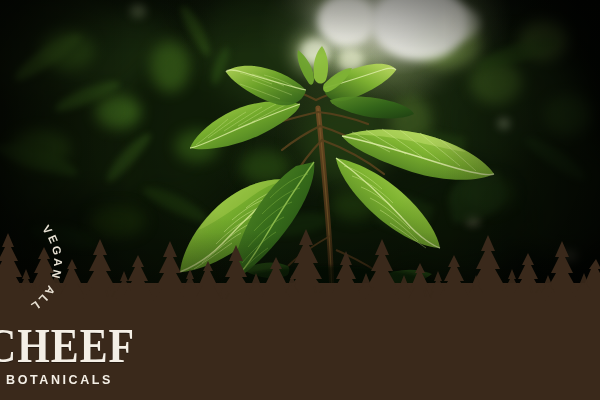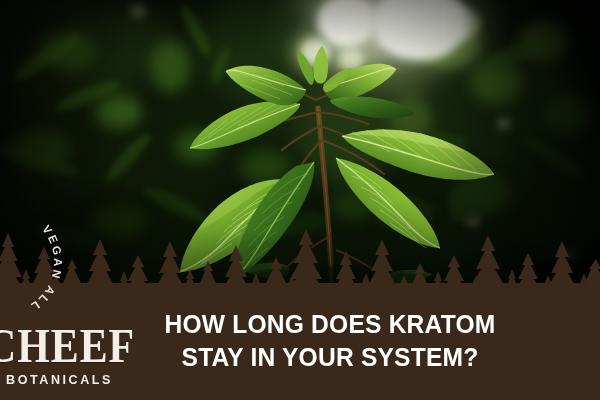--- a/index.html
+++ b/index.html
@@ -399,18 +399,14 @@
     <text font-family="Liberation Sans, sans-serif" font-size="11.5" font-weight="bold" letter-spacing="2.6" fill="#e8e1d4">
       <textPath href="#arcPath" startOffset="2%">VEGAN ALL</textPath>
     </text>
   </svg>
 
   <div id="logo">
     <div class="logo-word">CHEEF</div>
     <div class="logo-sub">BOTANICALS</div>
   </div>
 
-  <div id="headline">
-    <div class="hl-line">HOW LONG DOES KRATOM</div>
-    <div class="hl-line">STAY IN YOUR SYSTEM?</div>
-  </div>
 
 </div>
 
 </body></html>

